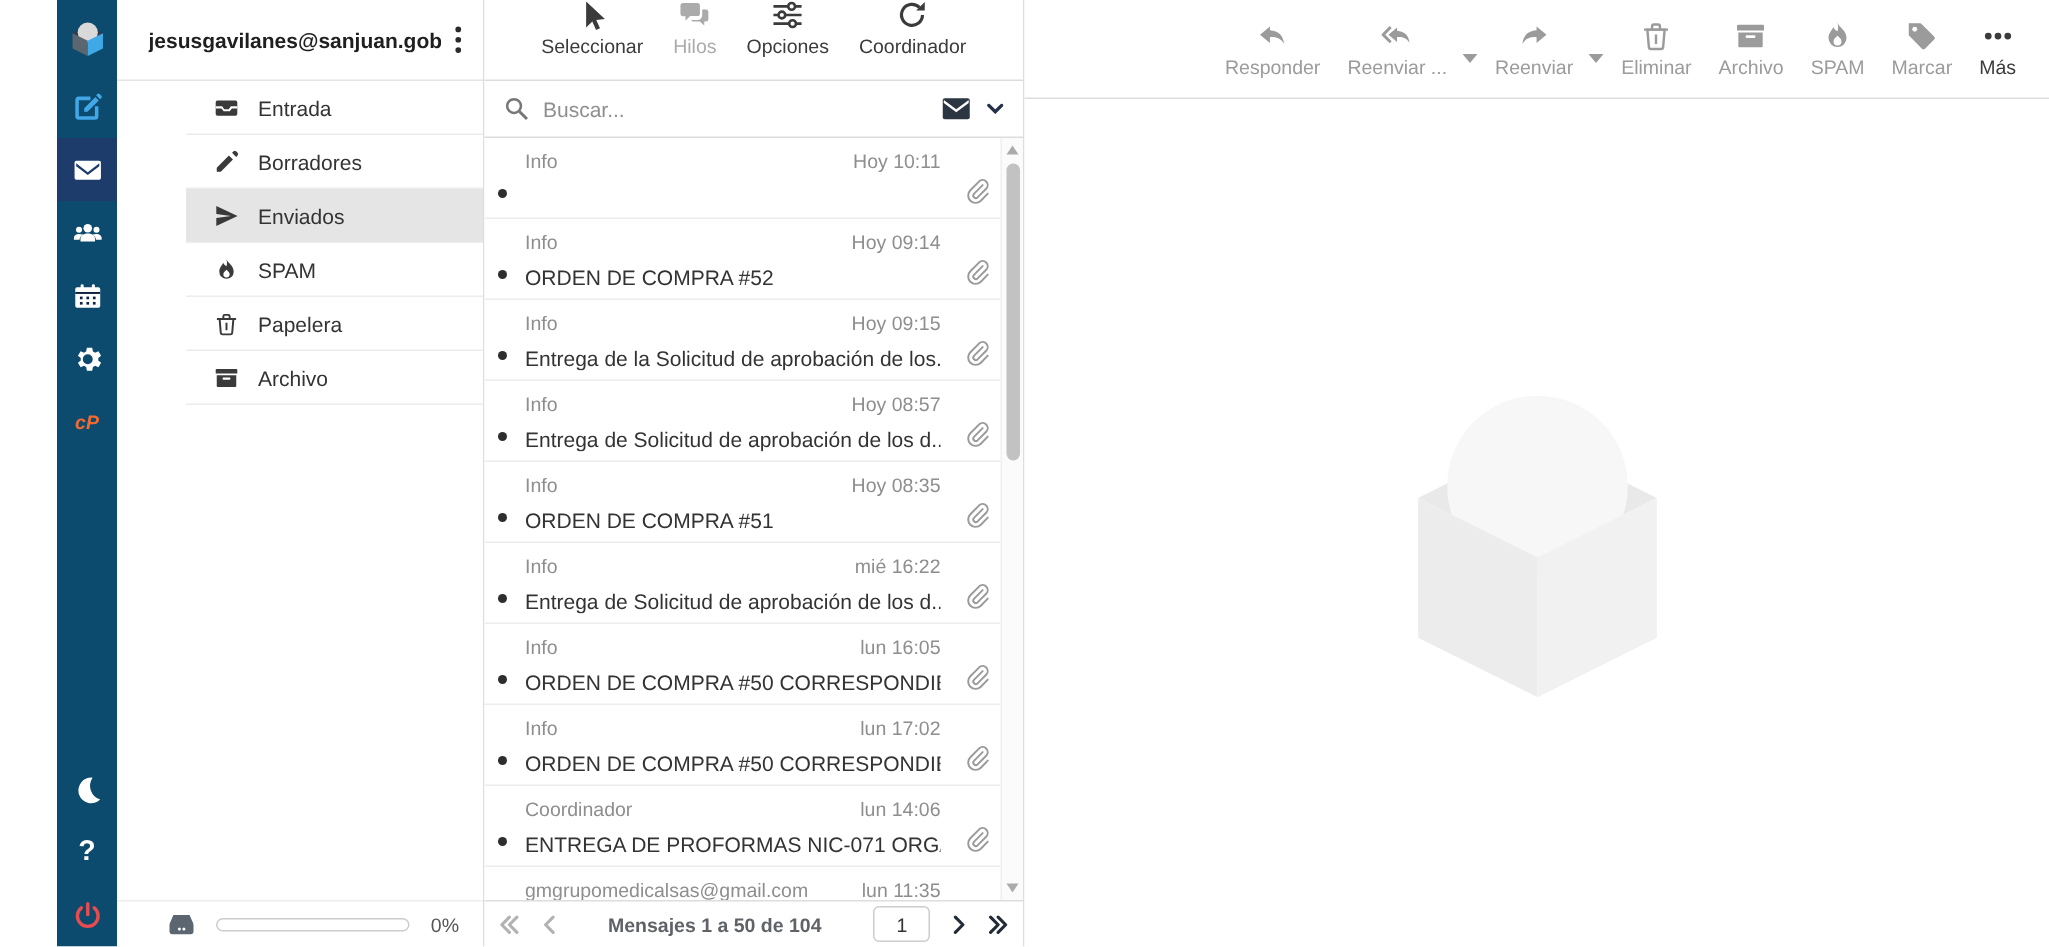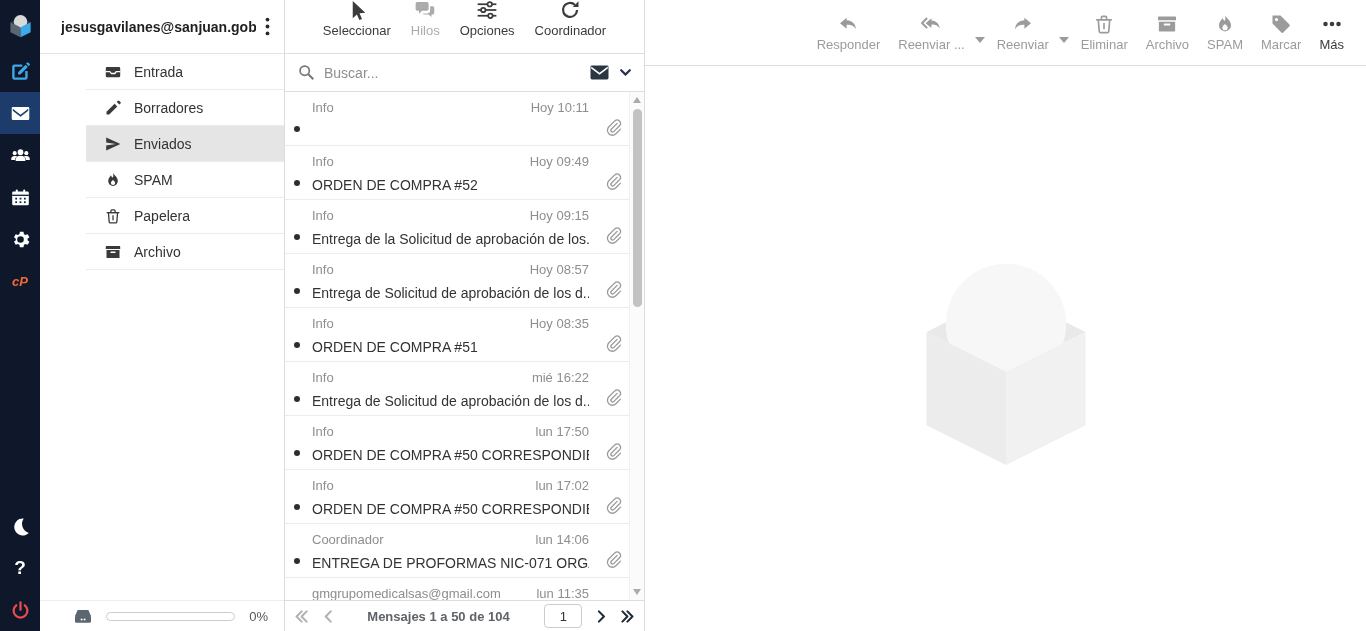--- a/index.html
+++ b/index.html
@@ -1,21 +1,21 @@
 <!DOCTYPE html>
 <html><head>
 <meta charset="utf-8">
 <style>
   * { margin:0; padding:0; box-sizing:border-box; }
   html,body { width:1366px; height:631px; overflow:hidden; background:#fff;
               font-family:"Liberation Sans", sans-serif; }
   .app { display:flex; width:1366px; height:631px; }
 
   
-  .rail { width:40px; background:#0f172a; display:flex; flex-direction:column; align-items:center; flex-shrink:0; }
+  .rail { width:40px; background:#0c4a6e; display:flex; flex-direction:column; align-items:center; flex-shrink:0;margin-left:38px; }
   .rail-logo { width:40px; height:50px; display:flex; align-items:center; justify-content:center; }
   .rail-btn { width:40px; height:42px; display:flex; align-items:center; justify-content:center; color:#fff; cursor:pointer; }
   .rail-btn svg { width:19px; height:19px; }
   .rail-btn.compose { color:#41a7e6; }
   .rail-btn.selected { background:#1d3c6b; }
   .rail-btn.cpanel { color:#f06b33; font-weight:bold; font-style:italic; font-size:13px; }
   .rail-btn.power { color:#e94b4e; }
   .rail-btn.help { font-size:19px; font-weight:bold; }
   .rail-spacer { flex:1; }
 
@@ -280,21 +280,21 @@
               <span class="m-date">Hoy 10:11</span>
             </div>
             <span class="unread-dot"></span>
             <svg class="m-clip" viewBox="0 0 17 17" fill="none" stroke="#9a9a9a" stroke-width="1.3" stroke-linecap="round">
               <path d="M12.1 4.4 6.3 10.2a1.7 1.7 0 0 0 2.4 2.4l5.9-5.9a3.4 3.4 0 0 0-4.8-4.8L3.9 7.8a4.9 4.9 0 0 0 7 7l4.6-4.7"></path>
             </svg>
           </div>
           <div class="msg-item">
             <div class="m-row1">
               <span class="m-sender">Info</span>
-              <span class="m-date">Hoy 09:49</span>
+              <span class="m-date">Hoy 09:14</span>
             </div>
             <span class="unread-dot"></span>
             <div class="m-subject">ORDEN DE COMPRA #52</div>
             <svg class="m-clip" viewBox="0 0 17 17" fill="none" stroke="#9a9a9a" stroke-width="1.3" stroke-linecap="round">
               <path d="M12.1 4.4 6.3 10.2a1.7 1.7 0 0 0 2.4 2.4l5.9-5.9a3.4 3.4 0 0 0-4.8-4.8L3.9 7.8a4.9 4.9 0 0 0 7 7l4.6-4.7"></path>
             </svg>
           </div>
           <div class="msg-item">
             <div class="m-row1">
               <span class="m-sender">Info</span>
@@ -335,21 +335,21 @@
             </div>
             <span class="unread-dot"></span>
             <div class="m-subject">Entrega de Solicitud de aprobación de los d...</div>
             <svg class="m-clip" viewBox="0 0 17 17" fill="none" stroke="#9a9a9a" stroke-width="1.3" stroke-linecap="round">
               <path d="M12.1 4.4 6.3 10.2a1.7 1.7 0 0 0 2.4 2.4l5.9-5.9a3.4 3.4 0 0 0-4.8-4.8L3.9 7.8a4.9 4.9 0 0 0 7 7l4.6-4.7"></path>
             </svg>
           </div>
           <div class="msg-item">
             <div class="m-row1">
               <span class="m-sender">Info</span>
-              <span class="m-date">lun 17:50</span>
+              <span class="m-date">lun 16:05</span>
             </div>
             <span class="unread-dot"></span>
             <div class="m-subject">ORDEN DE COMPRA #50 CORRESPONDIEN...</div>
             <svg class="m-clip" viewBox="0 0 17 17" fill="none" stroke="#9a9a9a" stroke-width="1.3" stroke-linecap="round">
               <path d="M12.1 4.4 6.3 10.2a1.7 1.7 0 0 0 2.4 2.4l5.9-5.9a3.4 3.4 0 0 0-4.8-4.8L3.9 7.8a4.9 4.9 0 0 0 7 7l4.6-4.7"></path>
             </svg>
           </div>
           <div class="msg-item">
             <div class="m-row1">
               <span class="m-sender">Info</span>

